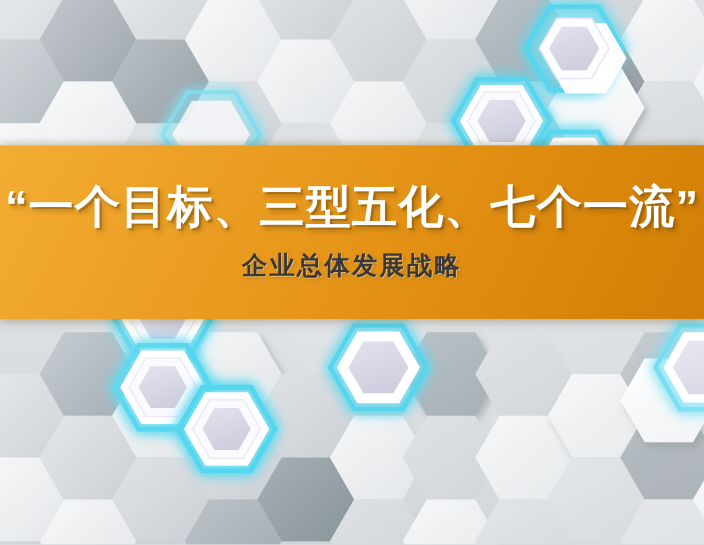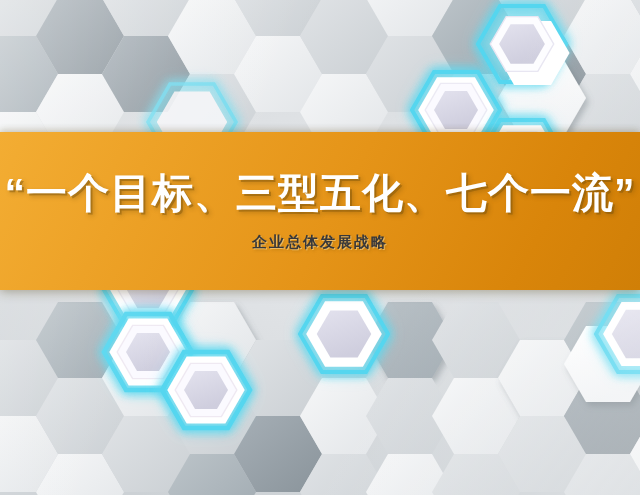--- a/index.html
+++ b/index.html
@@ -41,21 +41,21 @@
     letter-spacing:1px;
     color:#ffffff;
     line-height:1.12;
     text-shadow:
       2px 2px 0 rgba(120,80,10,.42),
       3px 3px 5px rgba(90,60,5,.32);
     white-space:nowrap;
   }
   .subtitle{
     margin:16px 0 0 0;
-    font-size:15px;
+    font-size:23px;
     font-weight:700;
     letter-spacing:2px;
     color:#38383a;
     line-height:1.2;
     text-shadow:
       1px 1px 0 rgba(255,226,160,.55),
       2px 2px 3px rgba(120,80,10,.30);
     white-space:nowrap;
   }
 </style>

